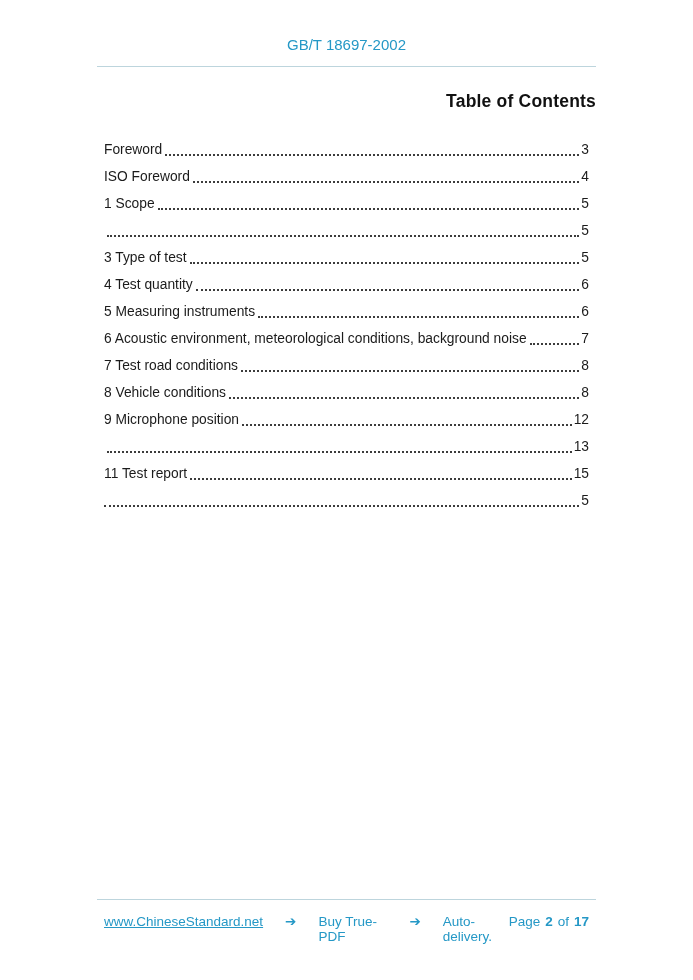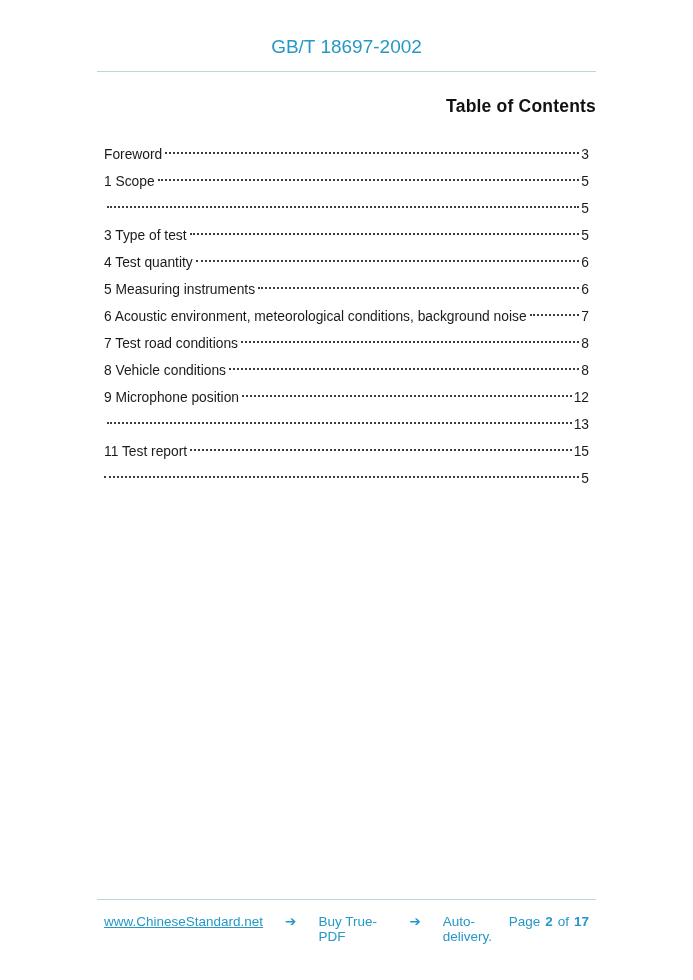--- a/index.html
+++ b/index.html
@@ -14,21 +14,21 @@
     box-sizing: border-box;
     width: 693px;
     height: 980px;
     padding: 30px 97px 0 97px;
     display: flex;
     flex-direction: column;
   }
   .doc-code {
     text-align: center;
     color: #2598c6;
-    font-size: 19px;
+    font-size: 15px;
     padding: 6px 0 13px 0;
   }
   .rule {
     border: 0;
     border-top: 1px solid #bdd5dd;
     margin: 0;
     width: 100%;
   }
   .page-title {
     text-align: right;
@@ -36,21 +36,21 @@
     font-weight: bold;
     color: #111111;
     margin: 24px 0 28px 0;
     letter-spacing: 0.2px;
   }
   .toc {
     padding: 0 7px;
   }
   .toc-line {
     display: flex;
-    align-items: center;
+    align-items: flex-end;
     font-size: 13.8px;
     line-height: 20px;
     margin-bottom: 7px;
   }
   .toc-label {
     white-space: nowrap;
     color: #1b1b1b;
   }
   .leader {
     flex: 1 1 auto;
@@ -115,20 +115,25 @@
     <hr class="rule">
   </header>
 
   <h1 class="page-title">Table of Contents</h1>
 
   <nav class="toc" id="toc">
       <div class="toc-line">
         <span class="toc-label">Foreword</span>
         <div class="leader"></div>
         <span class="toc-page">3</span>
+      </div>
+      <div class="toc-line">
+        <span class="toc-label">ISO Foreword</span>
+        <div class="leader"></div>
+        <span class="toc-page">4</span>
       </div>
       <div class="toc-line">
         <span class="toc-label">1 Scope</span>
         <div class="leader"></div>
         <span class="toc-page">5</span>
       </div>
       <div class="toc-line">
         <div class="leader"></div>
         <span class="toc-page">5</span>
       </div>

